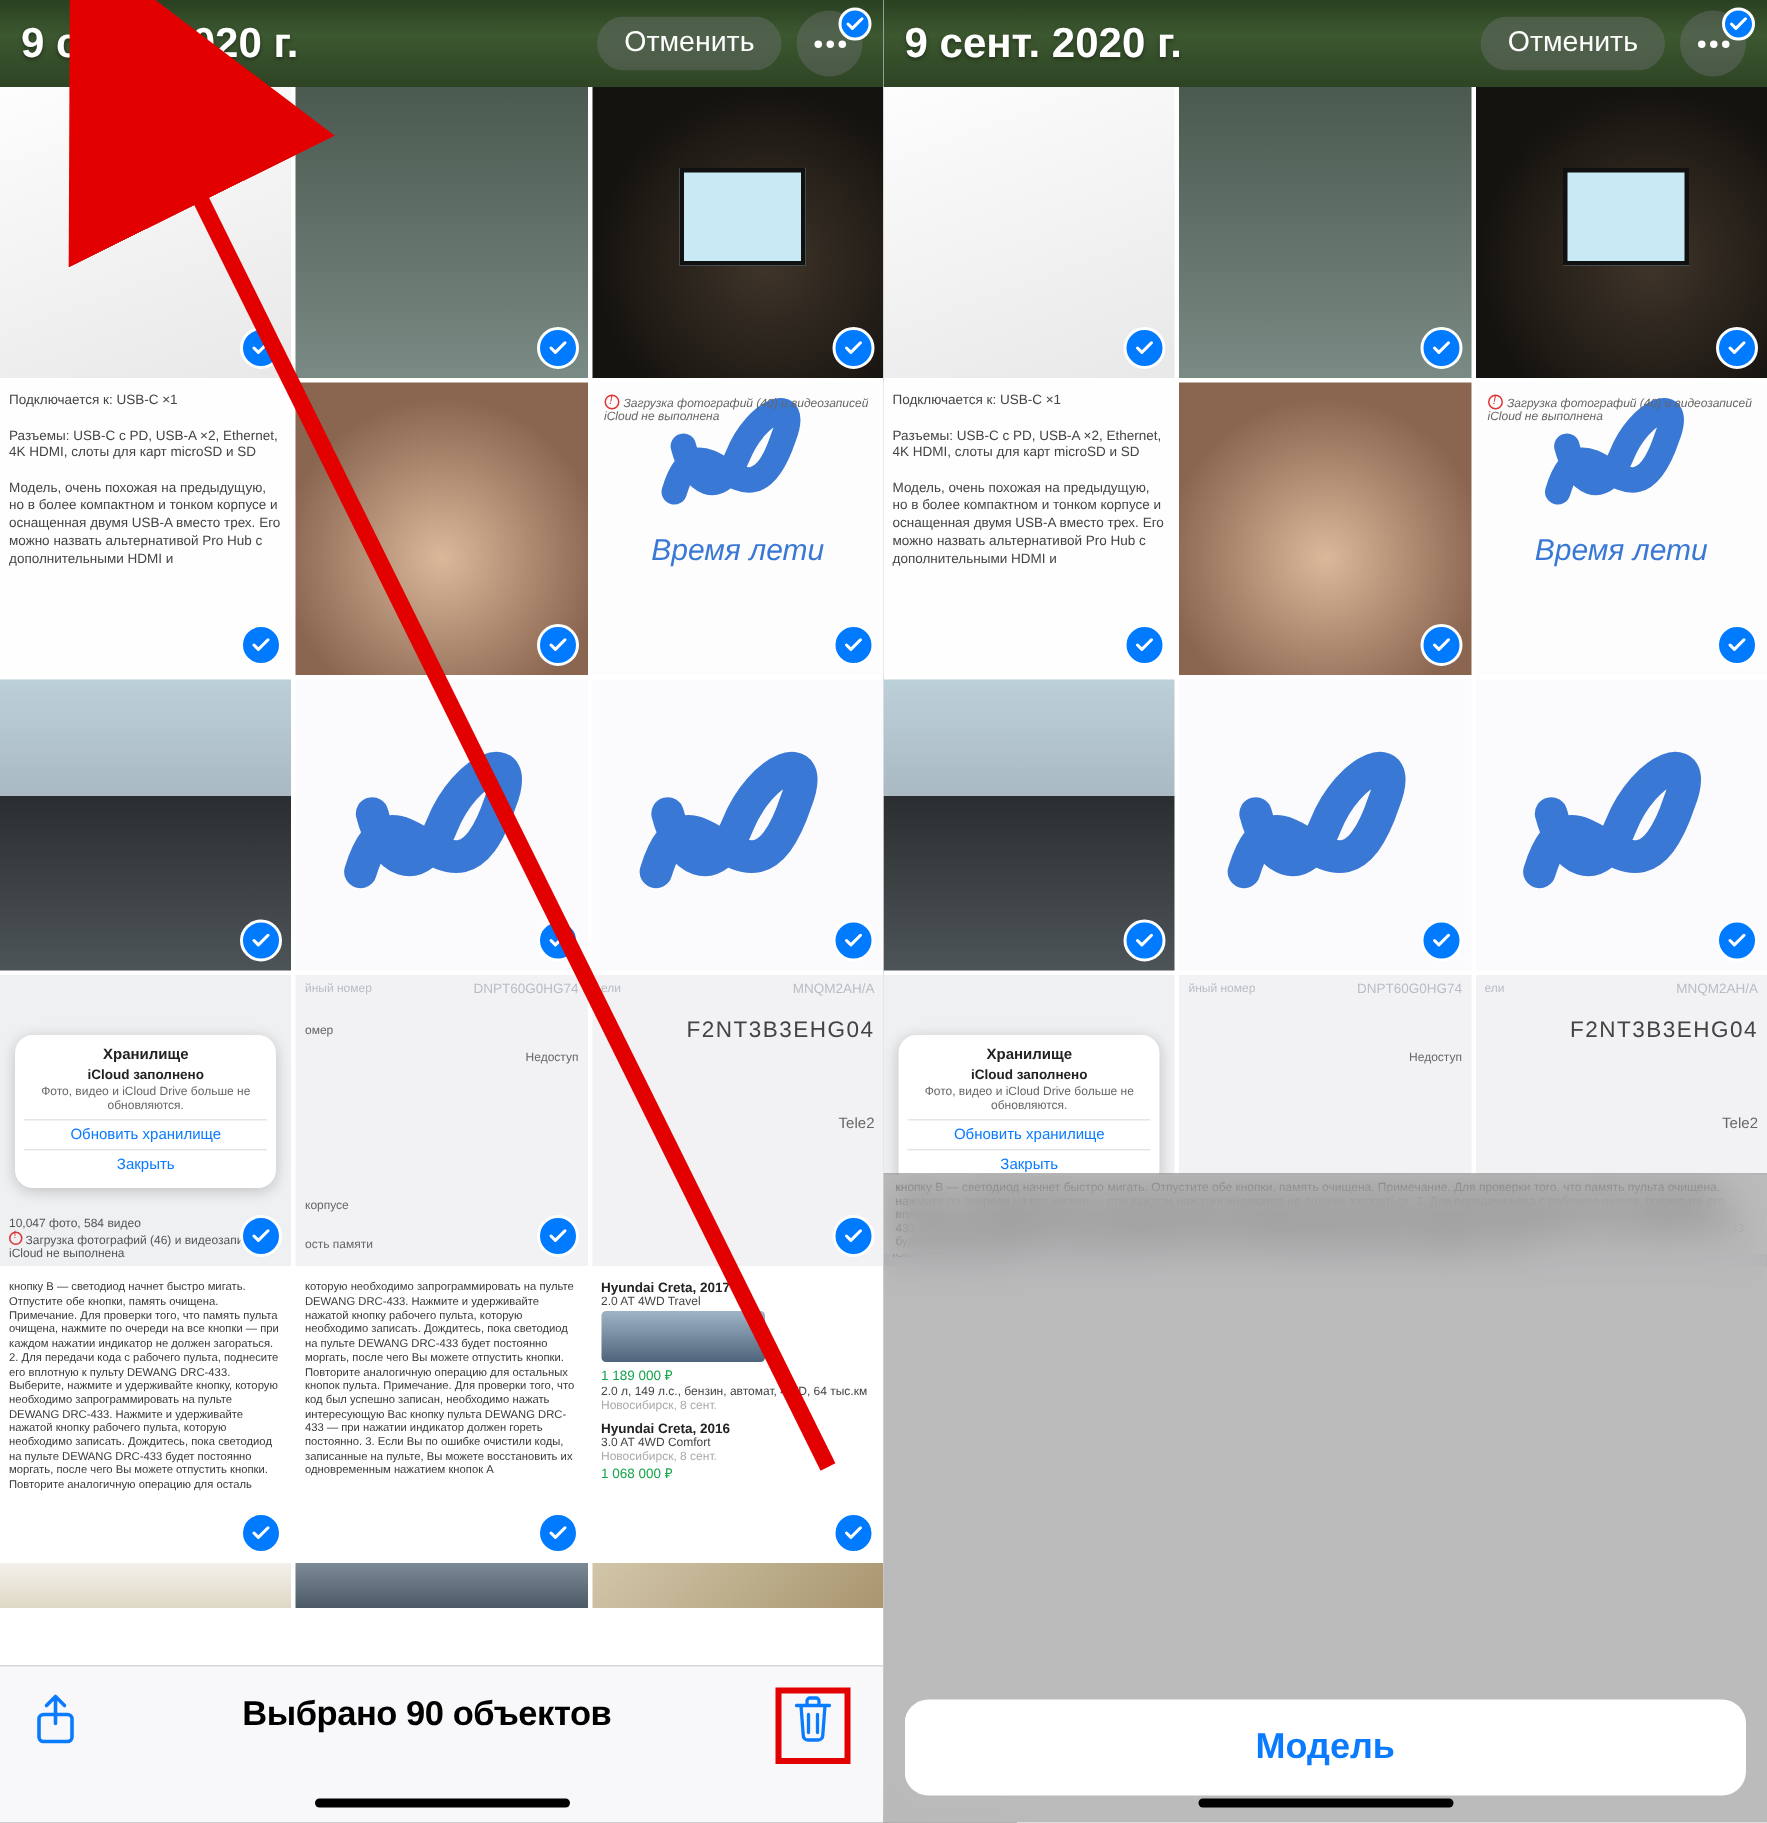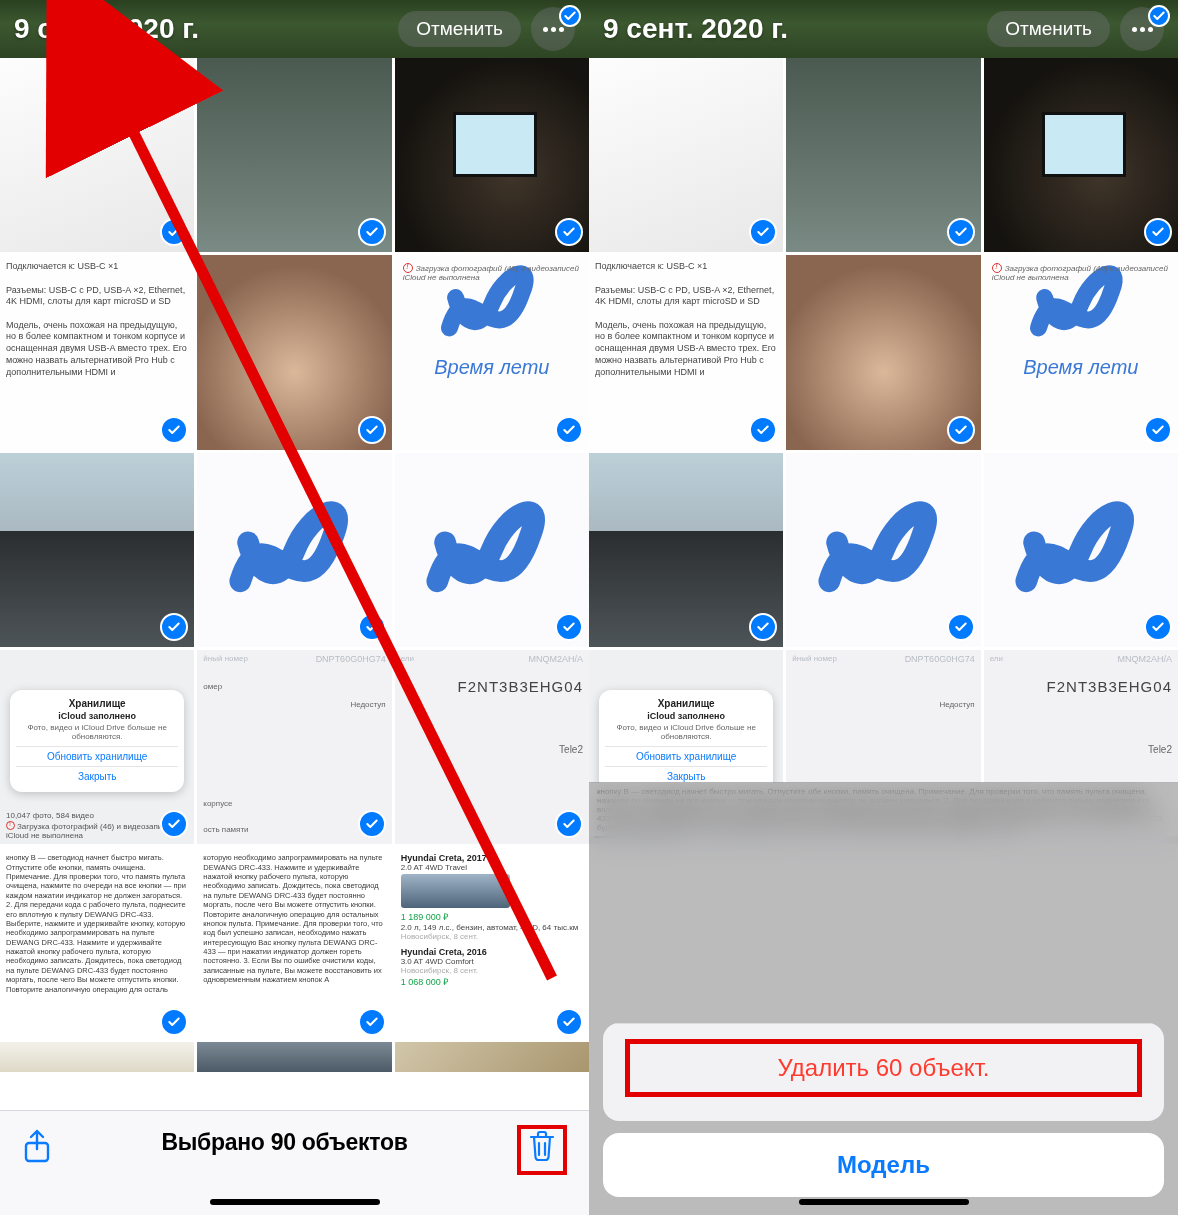--- a/index.html
+++ b/index.html
@@ -525,25 +525,20 @@
     </div>
   </div>
 
   <div class="r5text-right-overlay">
     <span>кнопку В — светодиод начнет быстро мигать. Отпустите обе кнопки, память очищена. Примечание. Для проверки того, что память пульта очищена, нажмите по очереди на все кнопки — при каждом нажатии индикатор не должен загораться. 2. Для передачи кода с рабочего пульта, поднесите его вплотную к пульту DEWANG DRC-433. Выберите, нажмите и удерживайте кнопку, которую необходимо запрограммировать на пульте DEWANG DRC-433. Нажмите и удерживайте нажатой кнопку рабочего пульта, которую необходимо записать. Дождитесь, пока светодиод на пульте DEWANG DRC-433 будет постоянно моргать, после чего Вы можете отпустить кнопки. Повторите аналогичную операцию для осталь</span>
   </div>
 
   <div class="sheet-dim"></div>
   <div class="action-sheet">
     <div class="sheet-card">
-      <div class="sheet-delete">
-        <div class="delete-highlight">
-          <span>Удалить 60 объект.</span>
-        </div>
-      </div>
     </div>
     <div class="sheet-cancel">Модель</div>
   </div>
   <div class="homebar" style="position:absolute;"></div>
 </div>
 
 </div>
 
 <svg class="arrow" style="left:0;top:0;" width="589" height="1080">
   <defs>

